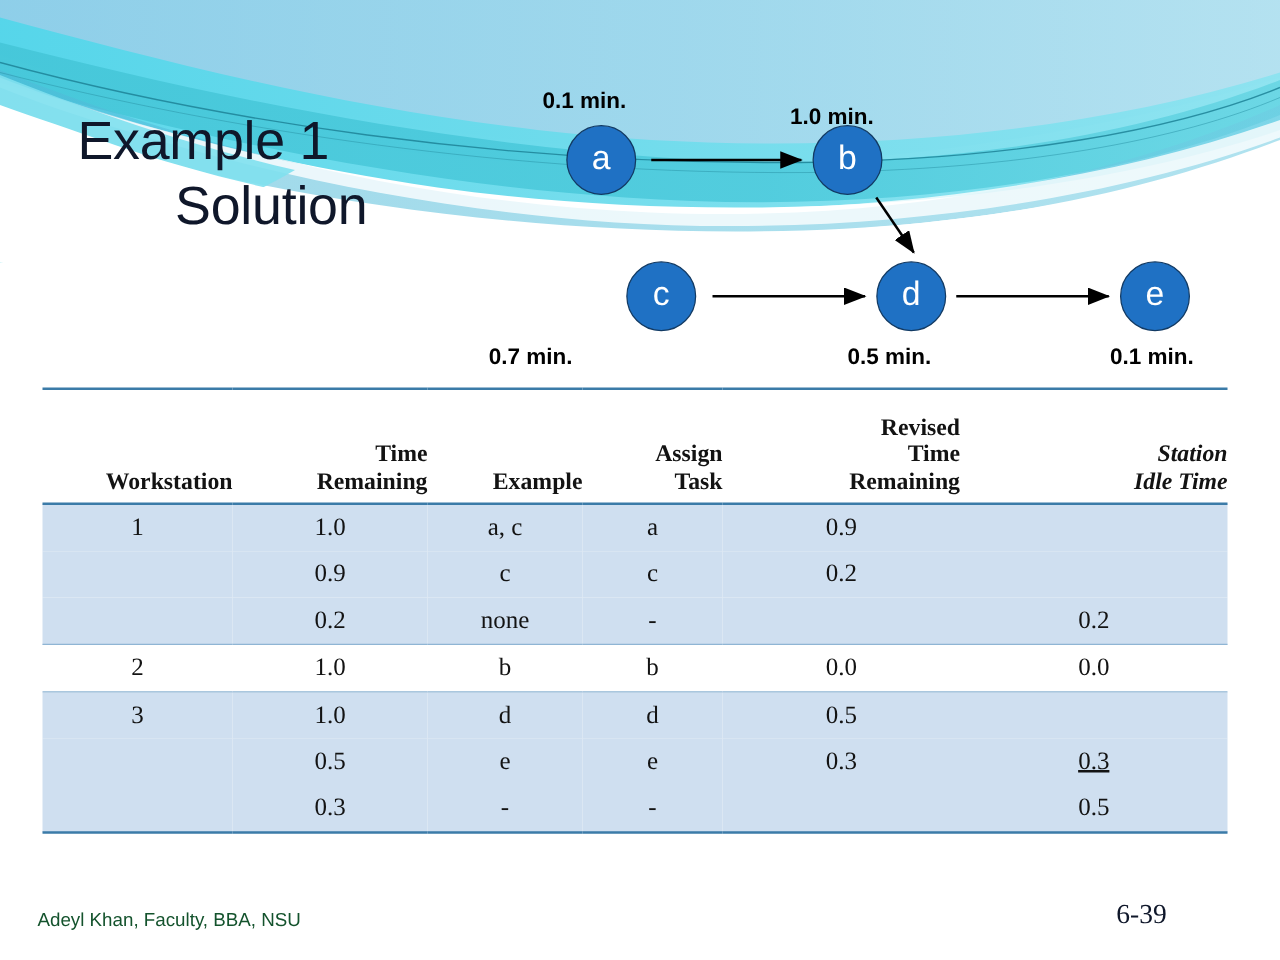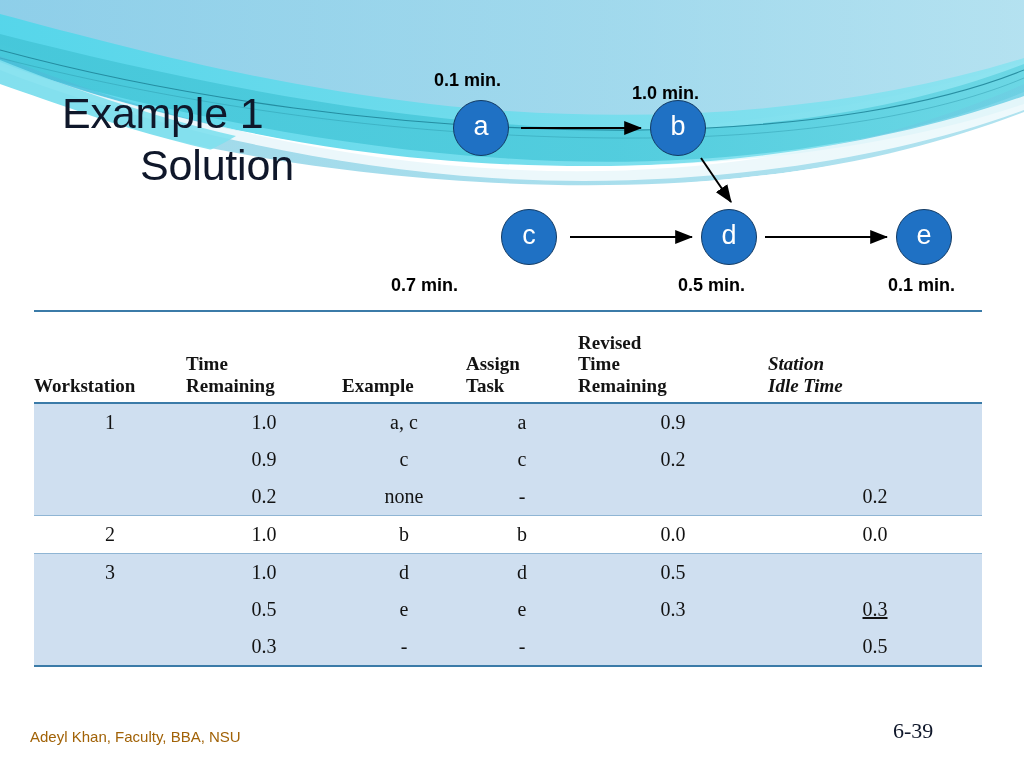--- a/index.html
+++ b/index.html
@@ -103,21 +103,21 @@
   }
   #solution-table thead tr {
     background: #ffffff;
   }
   #solution-table thead th {
     border-top: 2.5px solid #3b7ba8;
     border-bottom: 2px solid #3b7ba8;
     font-family: "Liberation Serif", serif;
     font-size: 19px;
     font-weight: bold;
-    text-align: left;
+    text-align: right;
     vertical-align: bottom;
     padding: 6px 0 6px 0;
     height: 78px;
     white-space: pre-line;
     line-height: 1.12;
   }
   #solution-table th.col-ws   { width: 152px; }
   #solution-table th.col-tr   { width: 156px; }
   #solution-table th.col-el   { width: 124px; }
   #solution-table th.col-at   { width: 112px; margin-top: 24px; }
@@ -139,21 +139,21 @@
 
   td.cell-ws { font-size: 21px; }
   td.cell-el, td.cell-at { font-size: 21px; }
   .underline-val { text-decoration: underline; }
 
   
   #footer-credit {
     position: absolute;
     left: 30px;
     top: 728px;
-    color: #a16207;
+    color: #14532d;
     font-family: "Liberation Sans", sans-serif;
     font-size: 15px;
     white-space: nowrap;
   }
   #slide-number {
     position: absolute;
     left: 893px;
     top: 718px;
     color: #0f172a;
     font-family: "Liberation Serif", serif;

